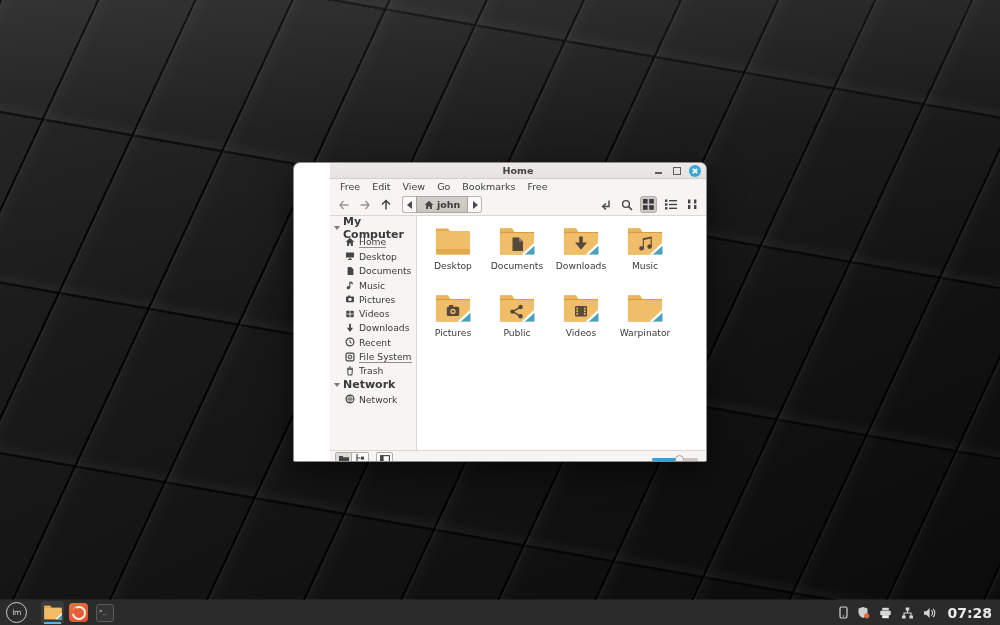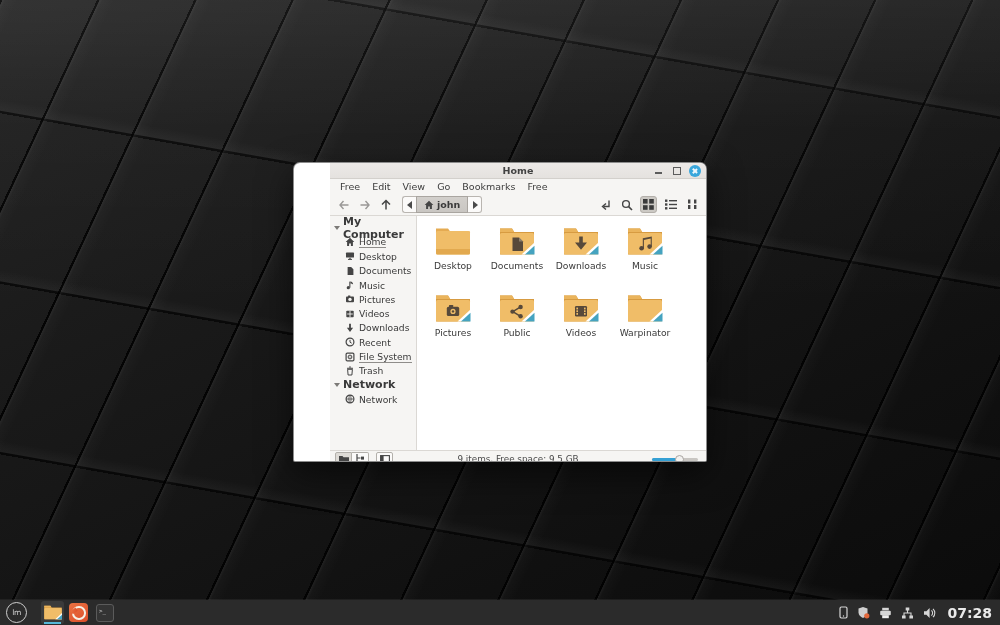--- a/index.html
+++ b/index.html
@@ -462,21 +462,20 @@
             <path d="M2 0v7.5M2 4h3.5" fill="none" stroke="#454545" stroke-width="1.2"></path>
             <rect x="6" y="2.6" width="3" height="3" fill="#454545"></rect>
           </svg>
       </div>
       <div class="sbtn lone">
         <svg width="10" height="8">
             <rect x="0.6" y="0.6" width="8.8" height="6.8" fill="none" stroke="#454545" stroke-width="1.1"></rect>
             <rect x="0.6" y="0.6" width="3" height="6.8" fill="#454545"></rect>
           </svg>
       </div>
-      <div class="status-text">9 items, Free space: 9.5 GB</div>
       <div class="zoomer">
         <div class="ztrack"></div>
         <div class="zfill"></div>
         <div class="zknob"></div>
       </div>
     </div>
   </div>
 
   <div class="taskbar">
     <div class="menu-btn">

